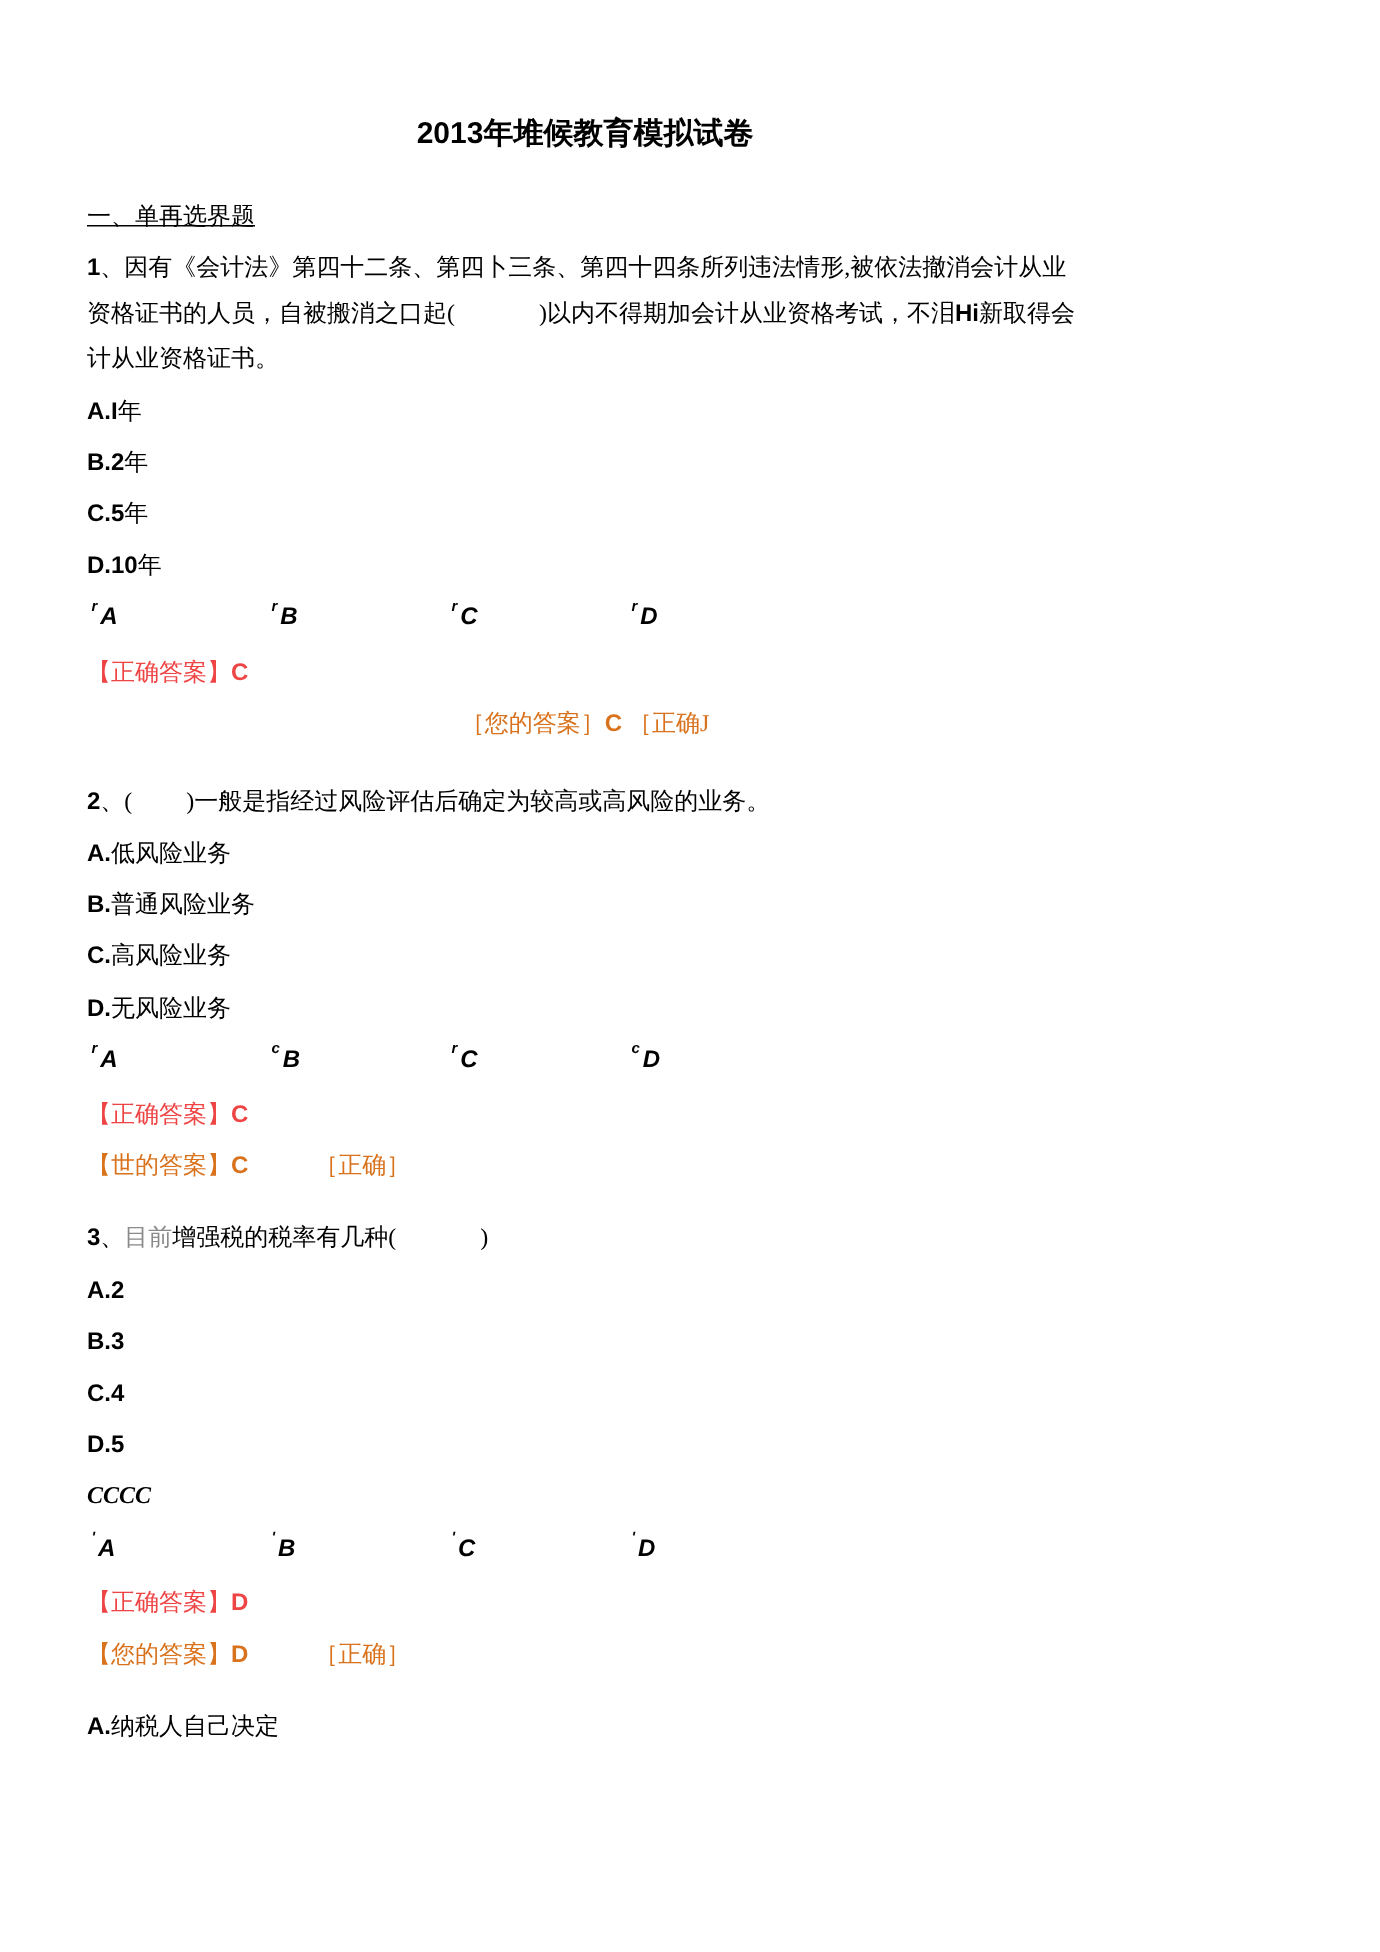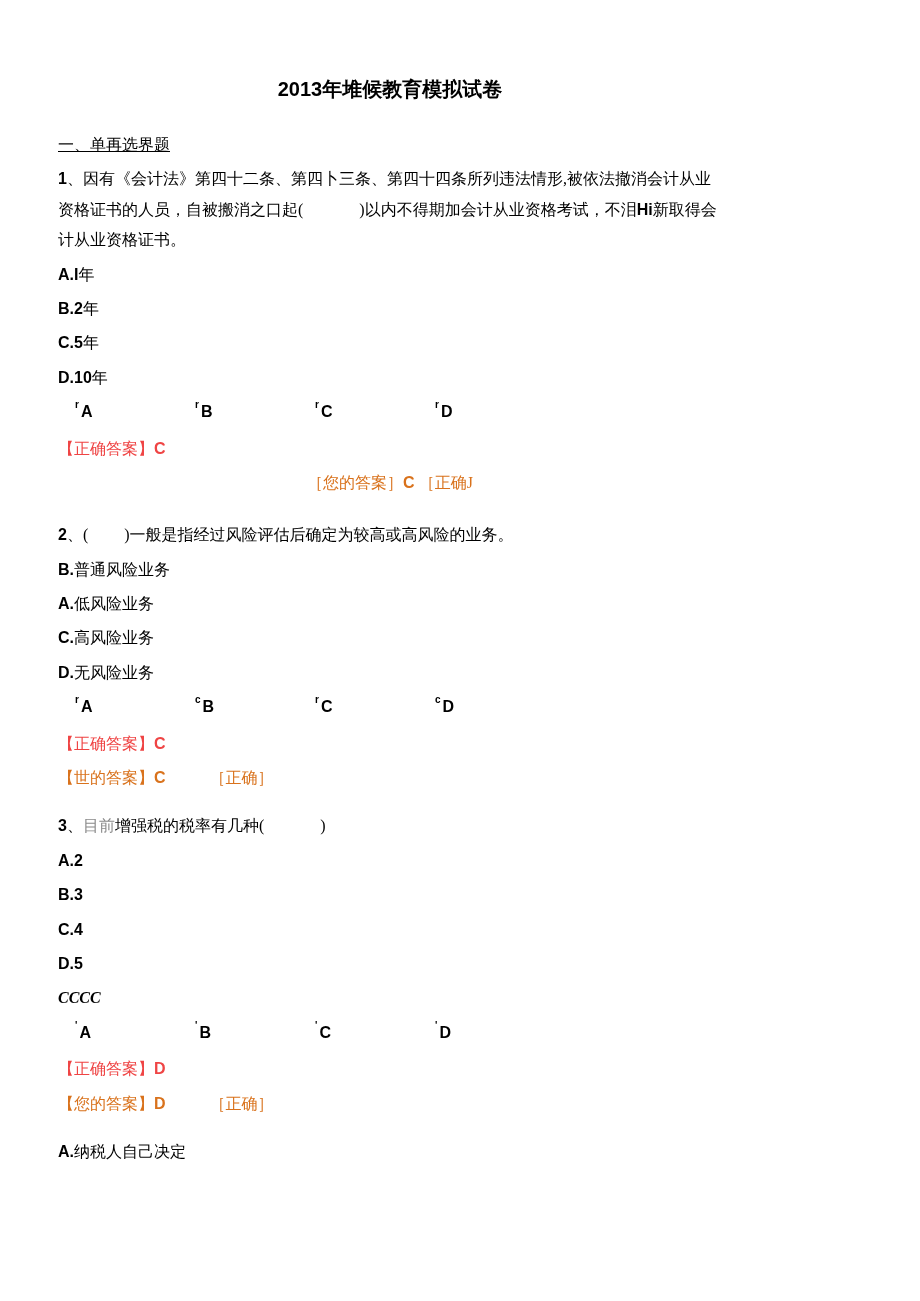--- a/index.html
+++ b/index.html
@@ -46,21 +46,22 @@
   }
   .opt-line {
     margin: 0 0 4px 0;
   }
   .opt-line .lbl {
     font-family: Arial, sans-serif;
     font-weight: bold;
   }
   .opt-row {
     display: flex;
-    margin: 4px 0 6px 17px;
+    margin: 4px 0 6px 3px;
+    font-style: italic;
   }
   .opt-row .cell {
     width: 120px;
   }
   .opt-row .cell .sup {
     font-family: Arial, sans-serif;
     font-weight: bold;
     font-size: 10px;
     vertical-align: top;
     position: relative;
@@ -130,22 +131,22 @@
     <div class="cell"><span class="sup">r</span><span class="L">D</span></div>
   </div>
   <p class="para green"><span>【正确答案】</span><span class="bold" style="font-family:Arial,sans-serif">C</span></p>
   <p class="para orange"><span>［您的答案］</span><span class="bold" style="font-family:Arial,sans-serif">C</span> <span>［正确J</span></p>
 
   <div class="spacer"></div>
 
   <p class="para qtext">
     <span class="num">2</span><span>、(</span><span class="blank-slot-sm"></span><span>)一般是指经过风险评估后确定为较高或高风险的业务。</span>
   </p>
+  <p class="opt-line"><span class="lbl">A.</span><span>低风险业务</span></p>
   <p class="opt-line"><span class="lbl">B.</span><span>普通风险业务</span></p>
-  <p class="opt-line"><span class="lbl">A.</span><span>低风险业务</span></p>
   <p class="opt-line"><span class="lbl">C.</span><span>高风险业务</span></p>
   <p class="opt-line"><span class="lbl">D.</span><span>无风险业务</span></p>
   <div class="opt-row">
     <div class="cell"><span class="sup">r</span><span class="L">A</span></div>
     <div class="cell"><span class="sup">c</span><span class="L">B</span></div>
     <div class="cell"><span class="sup">r</span><span class="L">C</span></div>
     <div class="cell"><span class="sup">c</span><span class="L">D</span></div>
   </div>
   <p class="para green"><span>【正确答案】</span><span class="bold" style="font-family:Arial,sans-serif">C</span></p>
   <div class="ans-row">

